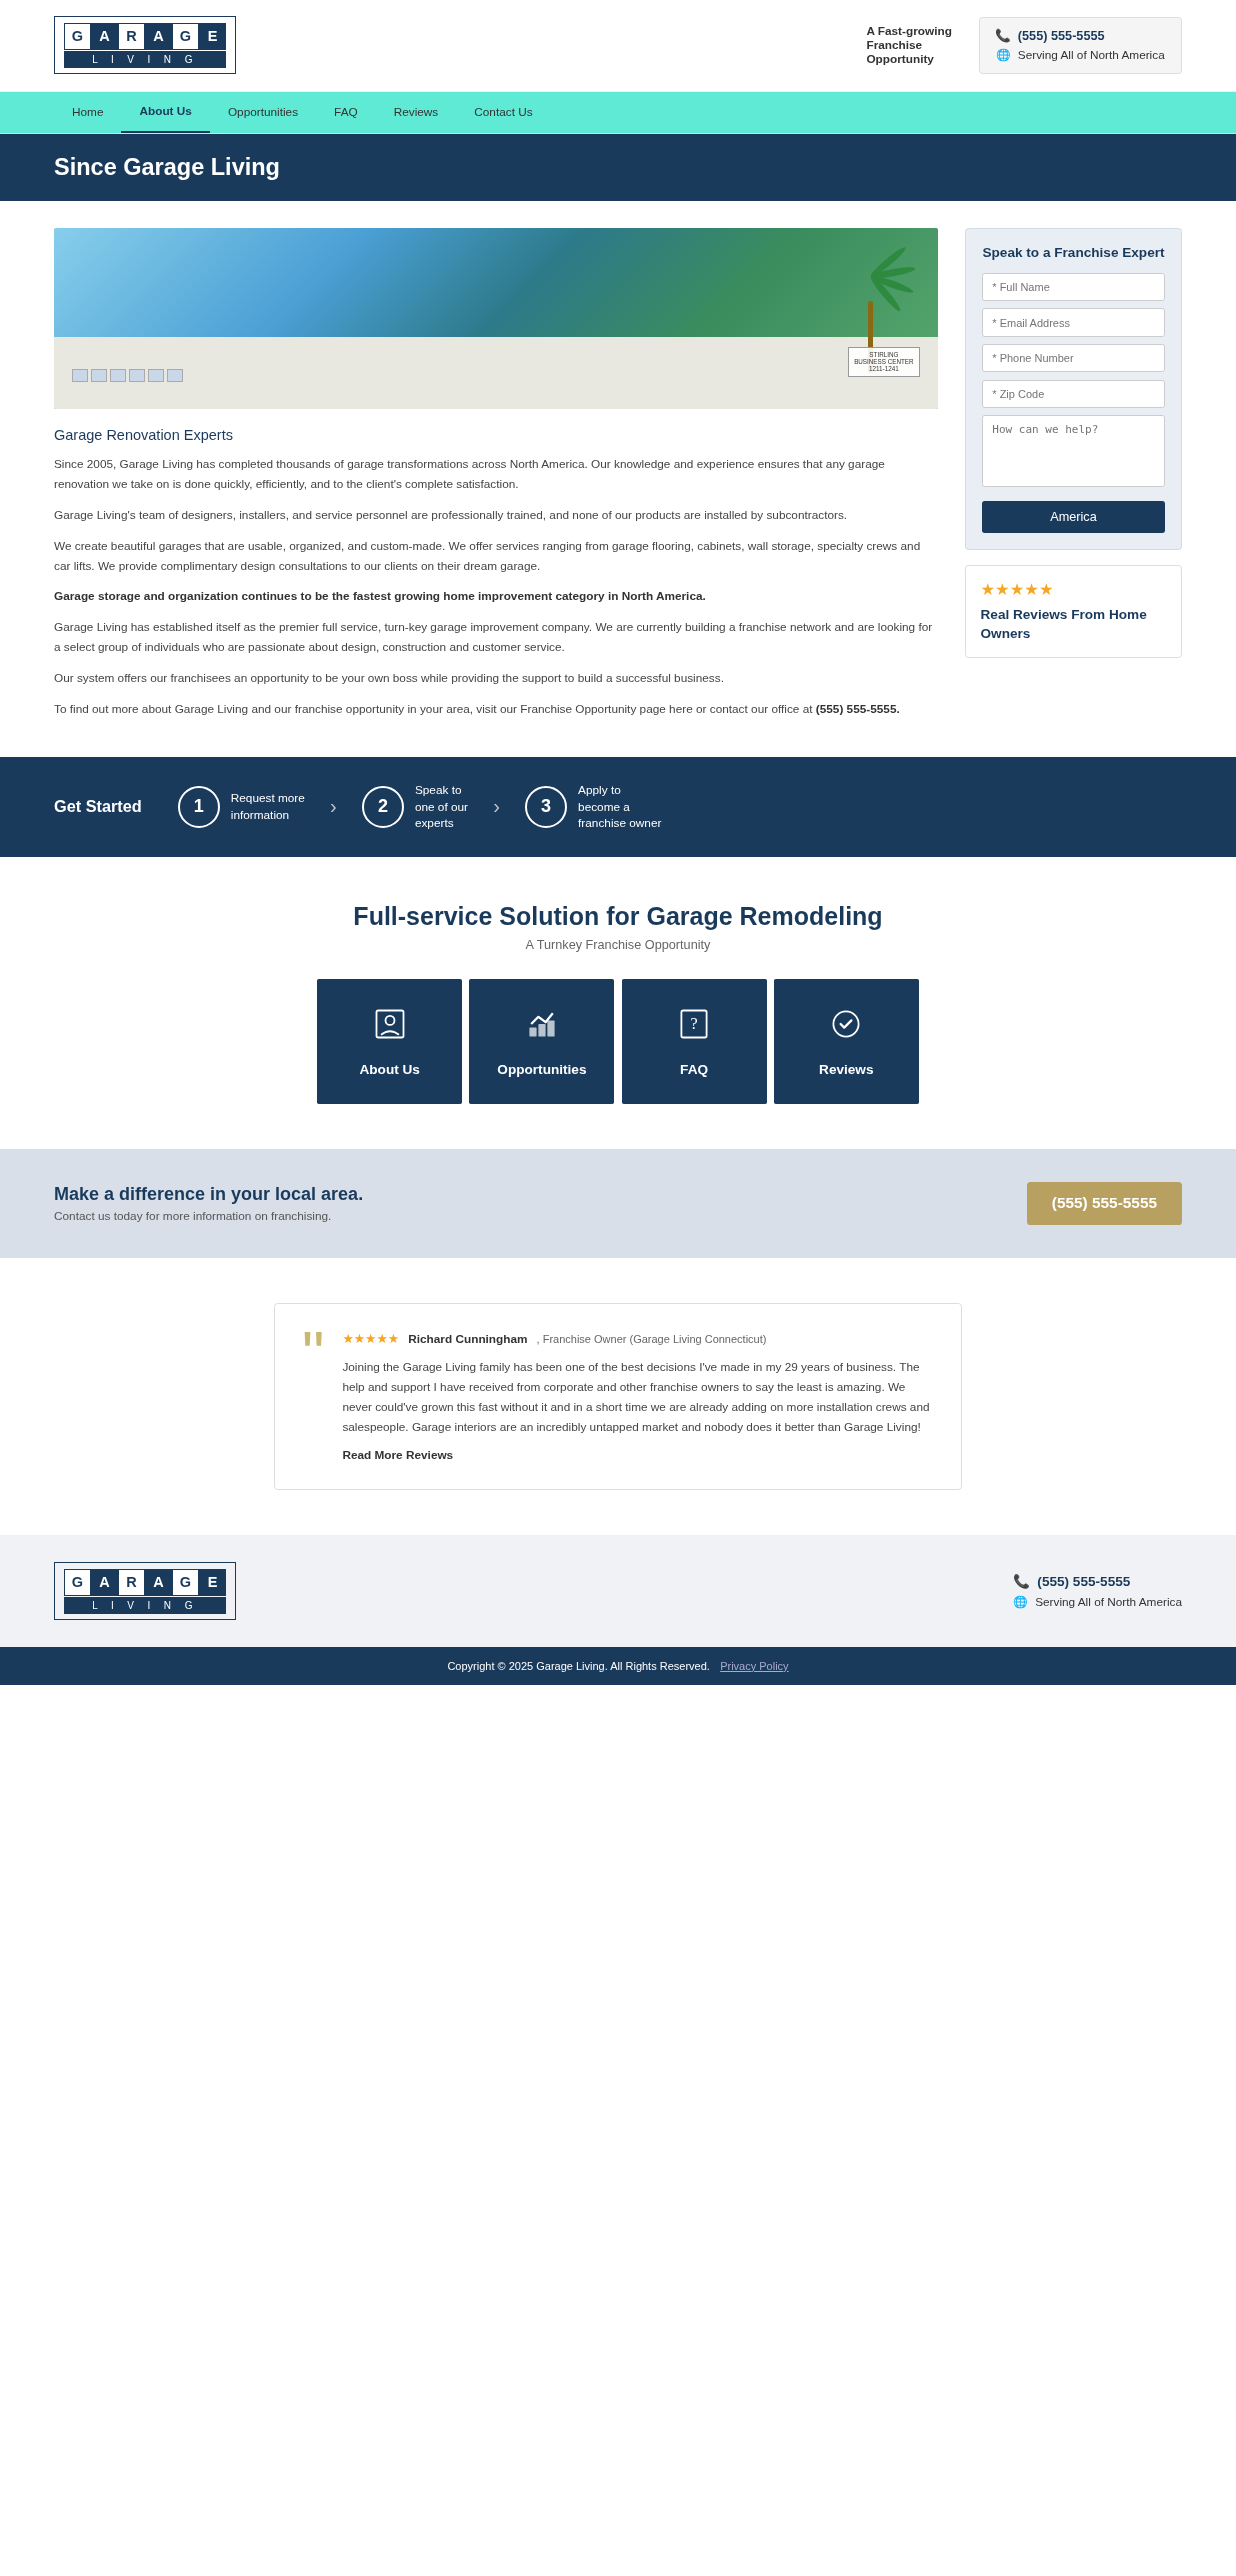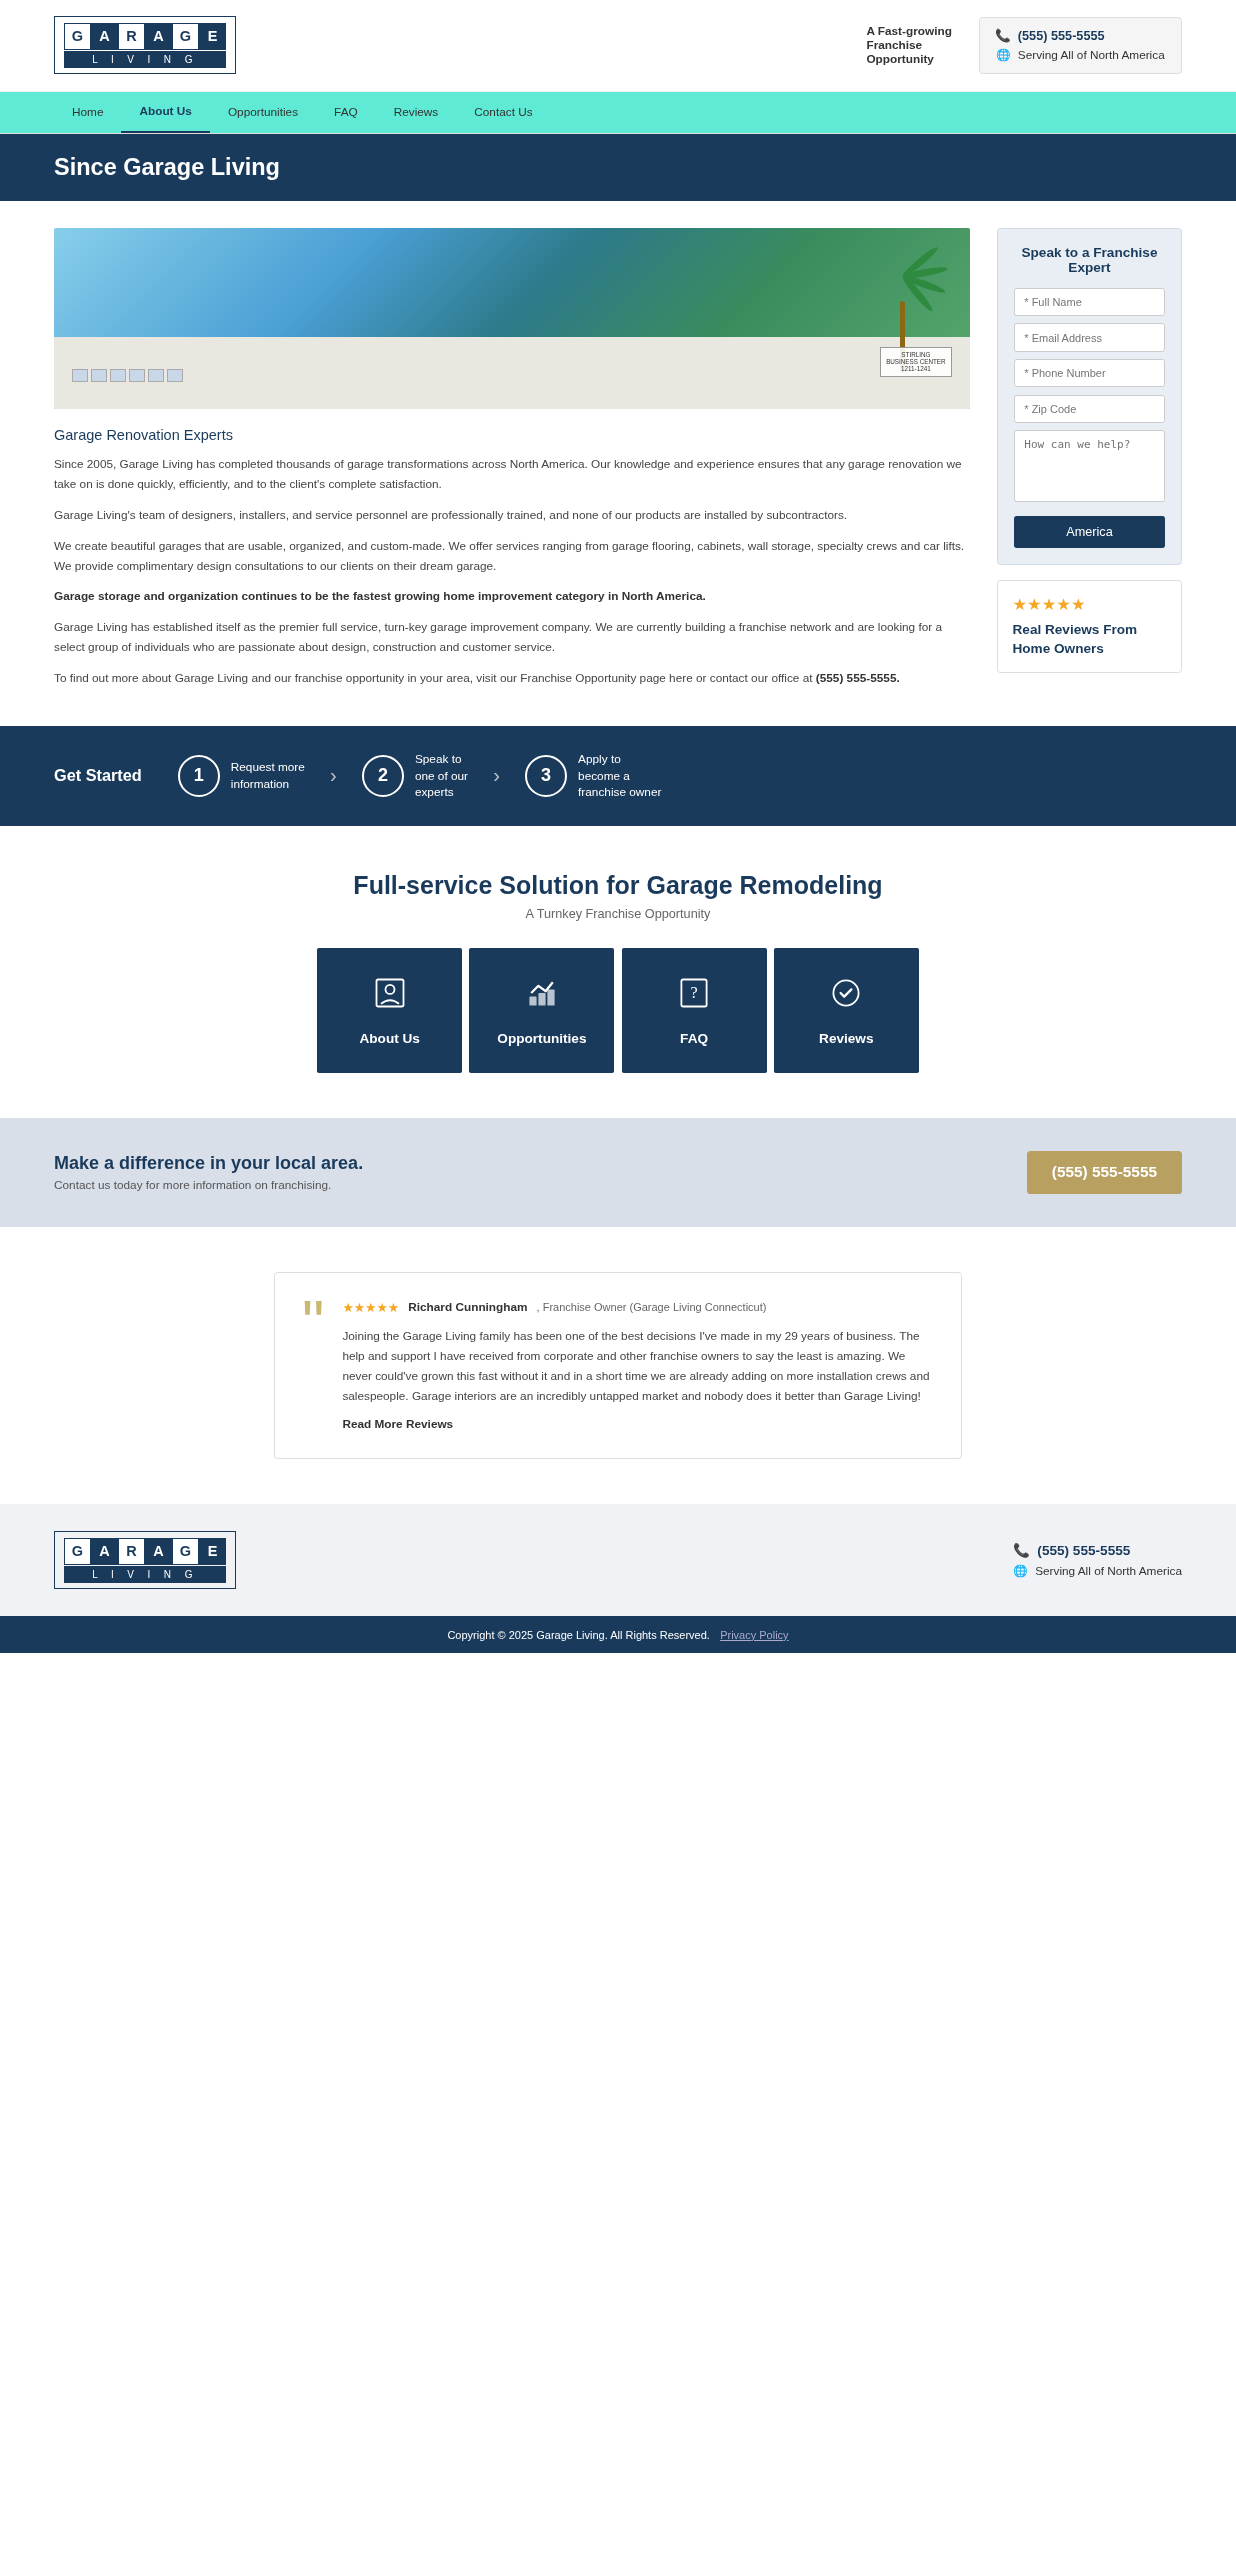--- a/index.html
+++ b/index.html
@@ -26,21 +26,21 @@
     .nav a { padding: 12.7px 18px; text-decoration: none; color: #333; font-size: 11.8px; display: block; }
     .nav a.active { color: #1a3a5c; font-weight: bold; border-bottom: 2.7px solid #1a3a5c; }
 
     
     .page-title-bar { background: #1a3a5c; color: #fff; padding: 20px 54px; }
     .page-title-bar h1 { font-size: 23.5px; font-weight: bold; }
 
     
     .main-content { display: flex; gap: 27px; padding: 27px 54px; align-items: flex-start; }
     .content-left { flex: 1; }
-    .content-right { width: 185px; flex-shrink: 0; border-radius: 27px; }
+    .content-right { width: 217px; flex-shrink: 0; border-radius: 27px; }
 
     .building-img { width: 100%; height: 181px; background: linear-gradient(135deg, #87ceeb 0%, #4a9fd4 30%, #2d7a8a 50%, #3a8c5e 70%, #5aaa6e 100%); border-radius: 1.8px; position: relative; overflow: hidden; margin-bottom: 18px; }
     .building-facade { position: absolute; bottom: 0; left: 0; right: 0; height: 72px; background: #e8e8e0; }
     .building-windows { display: flex; gap: 2.7px; position: absolute; bottom: 27px; left: 18px; }
     .win { width: 16.3px; height: 12.7px; background: #c8d8e8; border: 0.9px solid #aaa; }
     .palm-tree { position: absolute; right: 54px; bottom: 36px; width: 27px; height: 109px; }
     .palm-trunk { position: absolute; bottom: 0; left: 11px; width: 5.4px; height: 72px; background: #8B6914; border-radius: 2.7px; }
     .palm-leaf { position: absolute; top: 9px; left: 13.6px; width: 45px; height: 7.2px; background: #2d8a3e; border-radius: 50%; transform-origin: left center; }
     .sign-box { position: absolute; bottom: 32px; right: 18px; background: rgba(255,255,255,0.9); border: 0.9px solid #999; padding: 3.6px 5.4px; font-size: 6.3px; color: #333; text-align: center; }
 
@@ -180,20 +180,21 @@
     <p class="content-text">Since 2005, Garage Living has completed thousands of garage transformations across North America. Our knowledge and experience ensures that any garage renovation we take on is done quickly, efficiently, and to the client's complete satisfaction.</p>
 
     <p class="content-text">Garage Living's team of designers, installers, and service personnel are professionally trained, and none of our products are installed by subcontractors.</p>
 
     <p class="content-text">We create beautiful garages that are usable, organized, and custom-made. We offer services ranging from garage flooring, cabinets, wall storage, specialty crews and car lifts. We provide complimentary design consultations to our clients on their dream garage.</p>
 
     <p class="content-text-bold">Garage storage and organization continues to be the fastest growing home improvement category in North America.</p>
 
     <p class="content-text">Garage Living has established itself as the premier full service, turn-key garage improvement company. We are currently building a franchise network and are looking for a select group of individuals who are passionate about design, construction and customer service.</p>
 
+    <p class="content-text">Our system offers our franchisees an opportunity to be your own boss while providing the support to build a successful business.</p>
 
     <p class="content-text">To find out more about Garage Living and our franchise opportunity in your area, visit our Franchise Opportunity page here or contact our office at <span class="phone-highlight">(555) 555-5555.</span></p>
   </div>
 
   <div class="content-right">
 
     <div class="form-panel">
       <h3>Speak to a Franchise Expert</h3>
       <input type="text" placeholder="* Full Name" style="">
       <input type="email" placeholder="* Email Address" style="">

